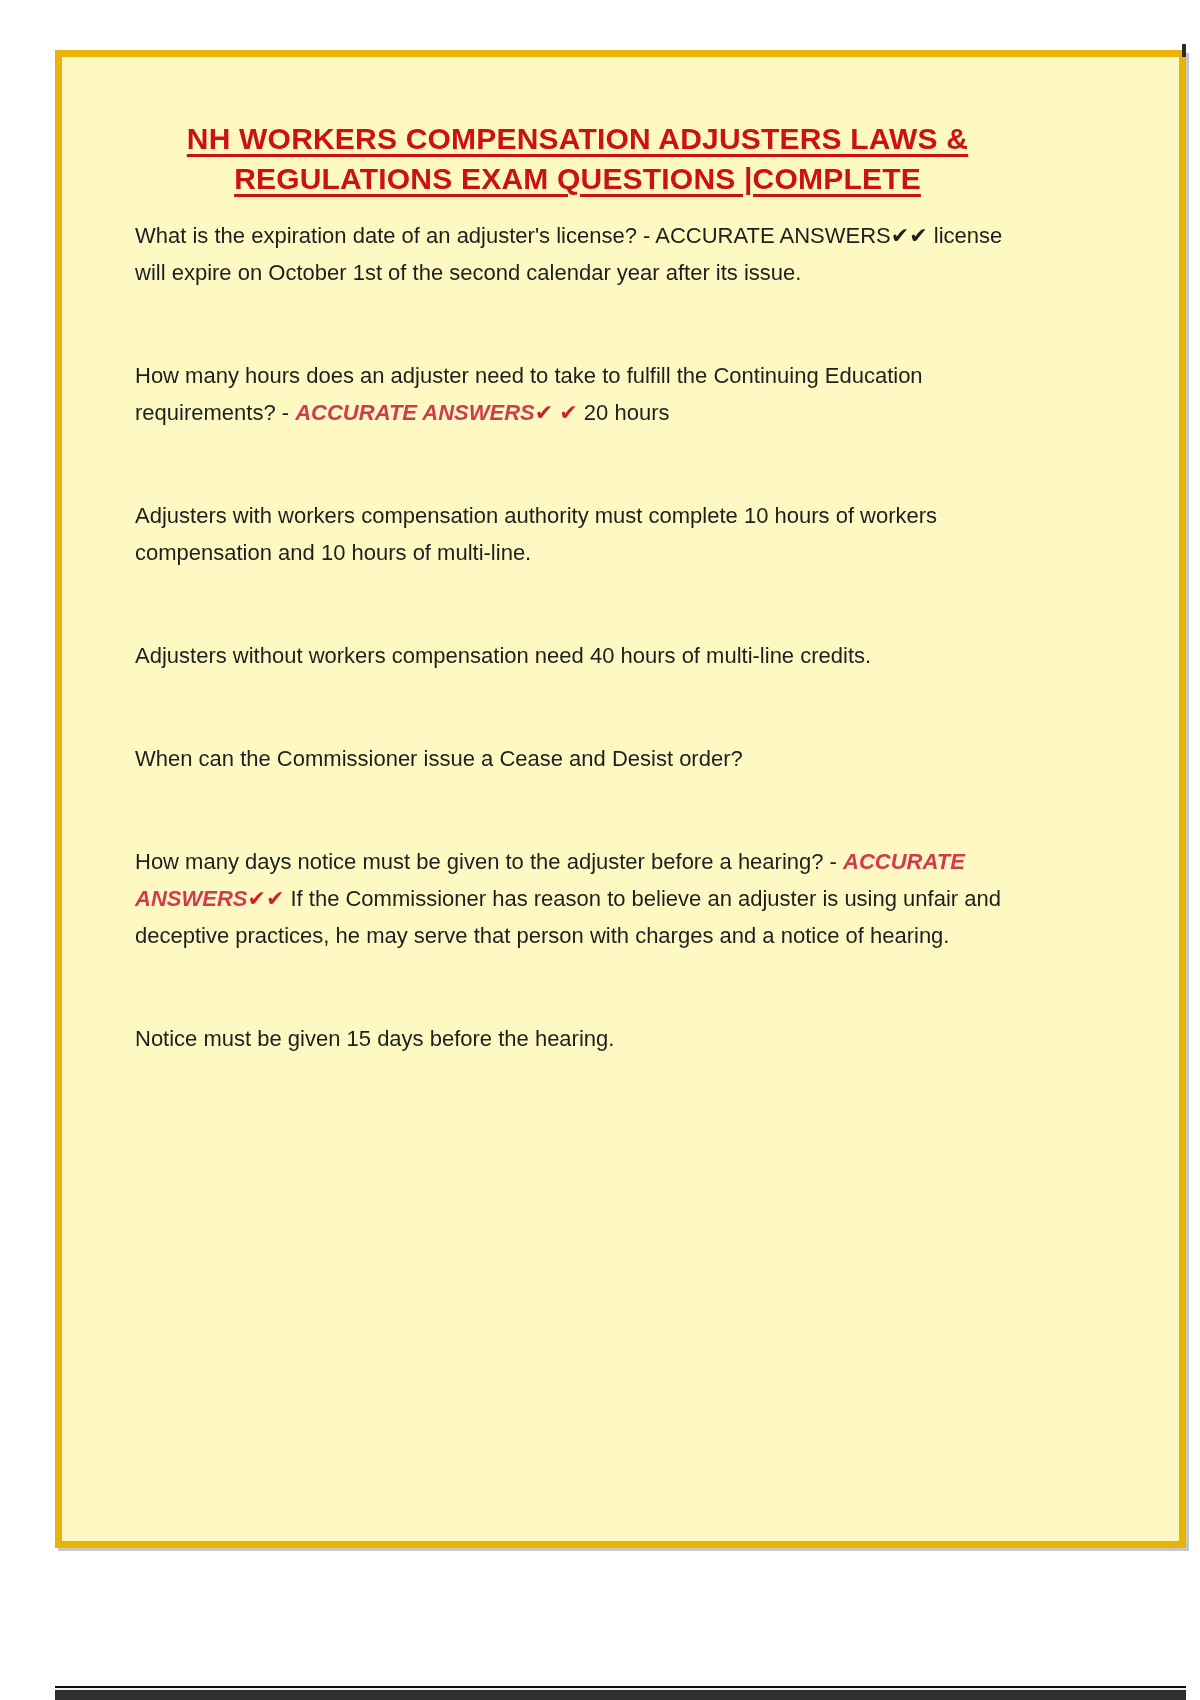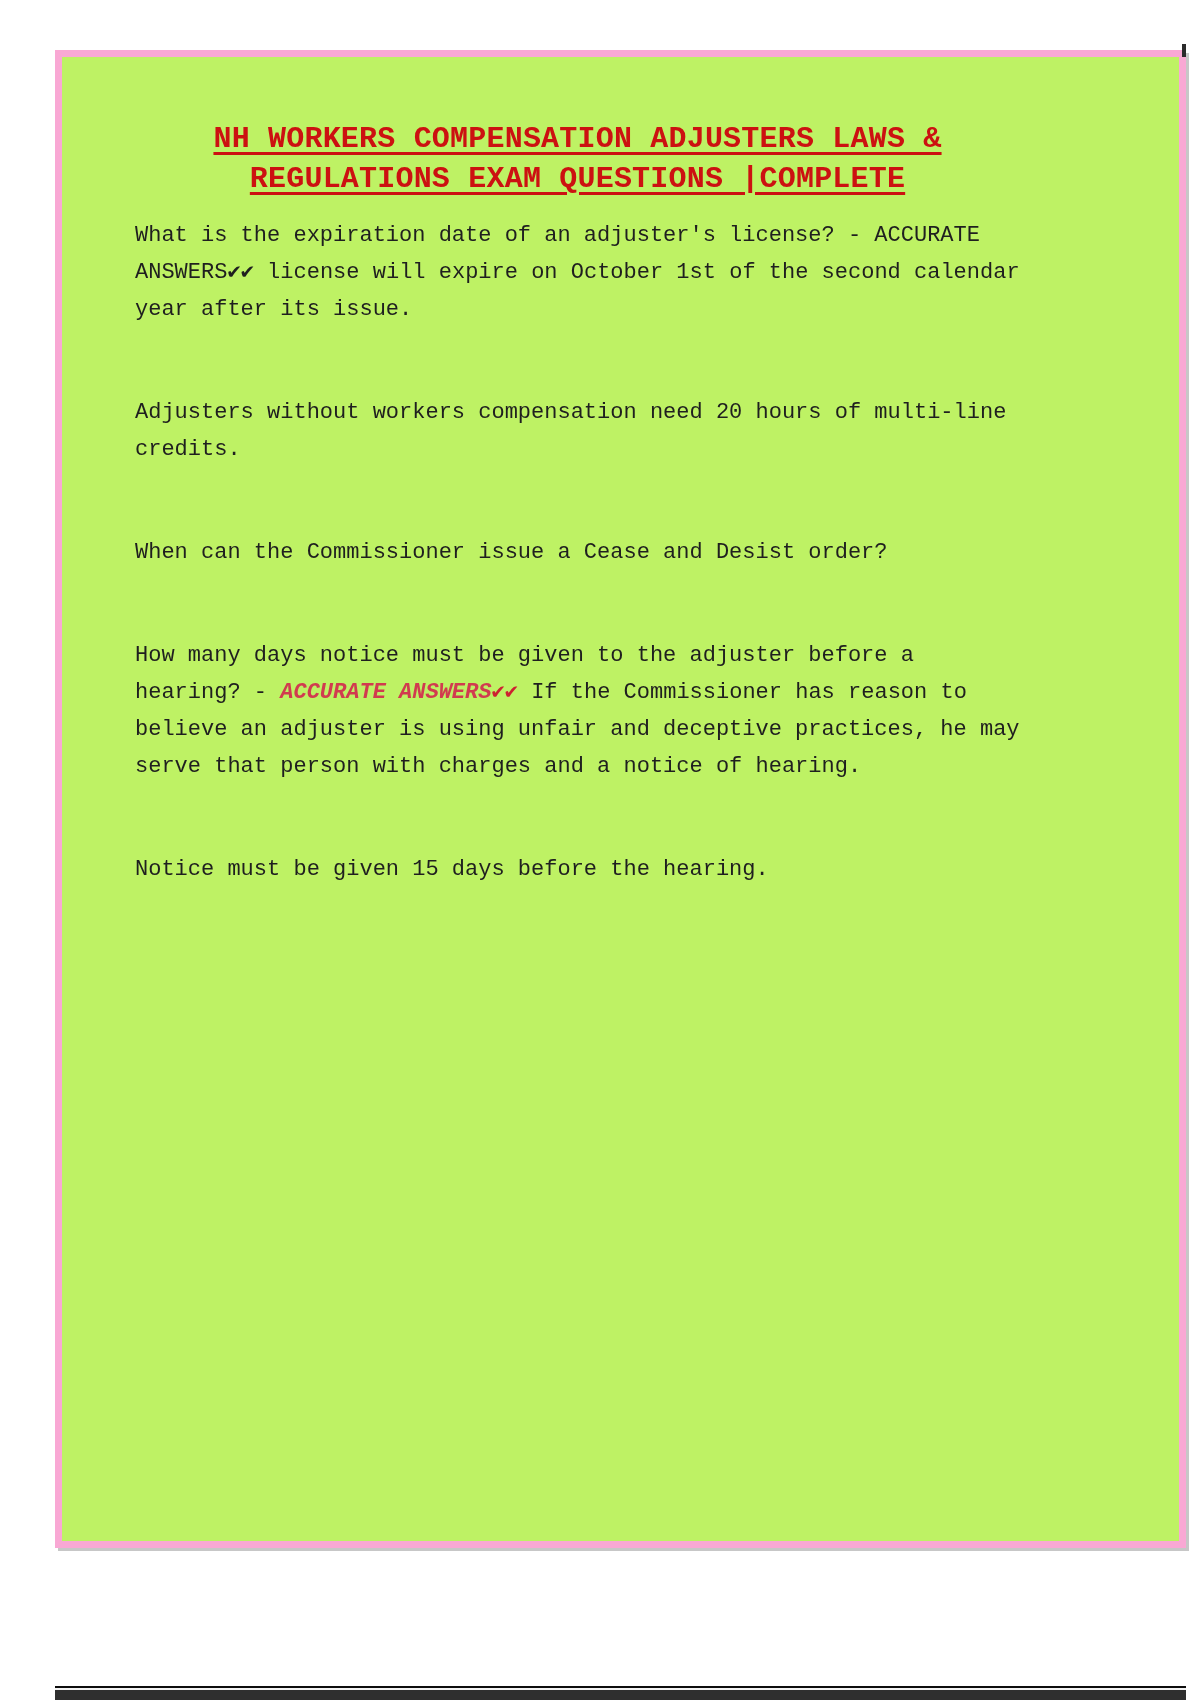--- a/index.html
+++ b/index.html
@@ -15,24 +15,23 @@
     overflow: hidden;
     font-family: "Liberation Sans", "DejaVu Sans", sans-serif;
   }
   .page-box {
     position: absolute;
     left: 55px;
     top: 50px;
     width: 1131px;
     height: 1498px;
     box-sizing: border-box;
-    border: 7px solid #f9a8d4;
-    background: #bef264;
+    border: 7px solid #eab308;
+    background: #fef9c3;
     box-shadow: 3px 3px 0 rgba(130,130,130,0.45);
-    font-family: Liberation Mono, monospace;
   }
   
   .page-box::after {
     content: "";
     position: absolute;
     top: -13px;
     right: -7px;
     width: 4px;
     height: 13px;
     background: #2b2b2b;
@@ -107,21 +106,23 @@
 </head>
 <body>
 
 <div class="canvas">
   <div class="page-box">
     <div class="page-inner">
       <div class="text-column">
         <h1 class="doc-title"><span class="title-line">NH WORKERS COMPENSATION ADJUSTERS LAWS &amp;</span><span class="title-line">REGULATIONS EXAM QUESTIONS |COMPLETE</span></h1>
         <div id="paragraphs">
             <p class="body-para"><span class="seg-normal">What is the expiration date of an adjuster's license? - ACCURATE ANSWERS✔✔ license will expire on October 1st of the second calendar year after its issue.</span></p>
-            <p class="body-para"><span class="seg-normal">Adjusters without workers compensation need 20 hours of multi-line credits.</span></p>
+            <p class="body-para"><span class="seg-normal">How many hours does an adjuster need to take to fulfill the Continuing Education requirements? - </span><span class="seg-answer">ACCURATE ANSWERS</span><span class="seg-checks">✔ ✔</span><span class="seg-normal"> 20 hours</span></p>
+            <p class="body-para"><span class="seg-normal">Adjusters with workers compensation authority must complete 10 hours of workers compensation and 10 hours of multi-line.</span></p>
+            <p class="body-para"><span class="seg-normal">Adjusters without workers compensation need 40 hours of multi-line credits.</span></p>
             <p class="body-para"><span class="seg-normal">When can the Commissioner issue a Cease and Desist order?</span></p>
             <p class="body-para"><span class="seg-normal">How many days notice must be given to the adjuster before a hearing? - </span><span class="seg-answer">ACCURATE ANSWERS</span><span class="seg-checks">✔✔</span><span class="seg-normal"> If the Commissioner has reason to believe an adjuster is using unfair and deceptive practices, he may serve that person with charges and a notice of hearing.</span></p>
             <p class="body-para"><span class="seg-normal">Notice must be given 15 days before the hearing.</span></p>
           </div>
       </div>
     </div>
   </div>
   <div class="next-page-border"></div>
 </div>
 

